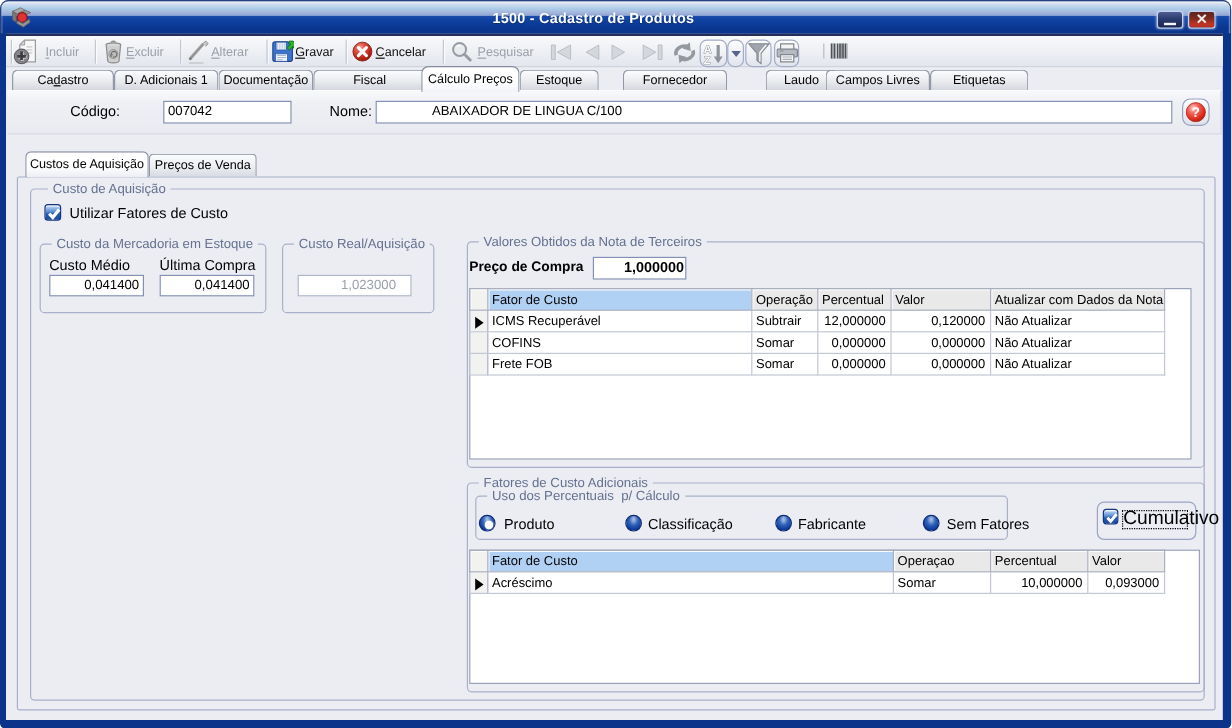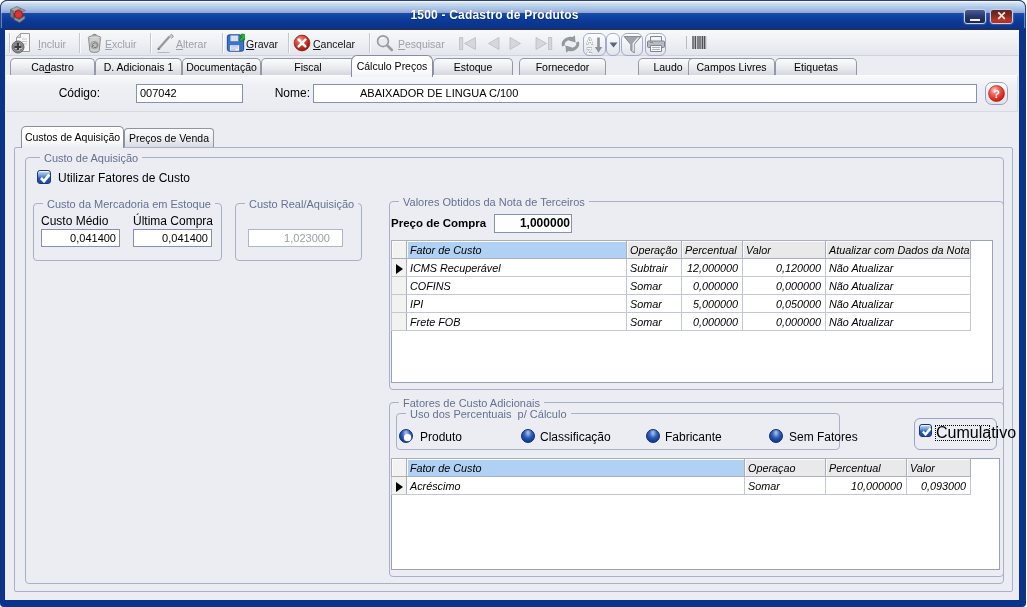--- a/index.html
+++ b/index.html
@@ -20,21 +20,21 @@
 .tabon{top:55px;height:22px;background:linear-gradient(180deg,#ffffff 55%,#f6f7fa 85%,#f0f2f6 100%);border:1px solid #868da0;border-bottom:none;border-radius:6px 6px 0 0;line-height:21px;z-index:5;}
 #pane1{left:6px;top:75px;width:1012px;height:37px;background:linear-gradient(180deg,#f7f9fb 0%,#eef0f4 28%,#e9ebf0 100%);border-top:1px solid #fbfcfe;border-bottom:1px solid #d7dae2;border-right:1px solid #d7dae2;}
 .lbl{font-size:12px;color:#000;white-space:nowrap;}
 .field{background:#fff;border:1px solid #8491B4;font-size:11px;color:#000;line-height:17px;padding:0 3px;white-space:nowrap;}
 .fr{text-align:right;}
 .glab{font-size:11px;color:#64718F;background:#EBEDF3;padding:0 4px;white-space:nowrap;z-index:2;}
 .grp{border:1px solid #A9B1C9;border-radius:4px;}
 .itab{font-size:10.5px;text-align:center;}
 u{text-decoration:underline;}
 table.g{border-collapse:collapse;table-layout:fixed;font-size:10.8px;}
-table.g td{border:1px solid #C2C7D3;height:18px;padding:0 0 0 3px;white-space:nowrap;overflow:hidden;background:#fff;color:#000;font-style:italic;}
+table.g td{border:1px solid #C2C7D3;height:18px;padding:0 0 0 3px;white-space:nowrap;overflow:hidden;background:#fff;color:#000;}
 table.g td.h{background:#E9E9E9;border:1px solid #AAAFBE;box-shadow:inset 1px 1px 0 #fbfbfb;}
 table.g td.hb{background:#B0D1F3;}
 table.g td.ind{background:#F2F2F0;padding:0;border-right:1px solid #A9AFC2;}
 table.g td.num{text-align:right;padding:0 4px 0 0;}
 .tblbox{background:#fff;border:1px solid #9AA2B8;}
 .chk{width:14px;height:14px;border-radius:3px;border:1px solid #16357E;background:linear-gradient(180deg,#dce9f7 0%,#9dbfe8 18%,#5b8dd2 45%,#2257ae 62%,#1c4da6 100%);box-shadow:inset 0 1px 0 rgba(255,255,255,.75);}
 .chk svg{position:absolute;left:1px;top:1px;}
 .rad{width:14px;height:14px;border-radius:50%;background:radial-gradient(ellipse at 50% 20%,rgba(255,255,255,.5) 0%,rgba(255,255,255,0) 40%),radial-gradient(circle at 50% 30%,#5f8cd0 0%,#2e5fb8 40%,#123f9c 70%,#0d3184 100%);border:1px solid #0d2c74;}
 .radon{width:14px;height:14px;border-radius:50%;background:radial-gradient(ellipse at 50% 20%,rgba(255,255,255,.5) 0%,rgba(255,255,255,0) 40%),radial-gradient(circle at 50% 30%,#5f8cd0 0%,#2e5fb8 40%,#123f9c 70%,#0d3184 100%);border:1px solid #0d2c74;}
 .radon .w{position:absolute;left:3.5px;top:3.5px;width:7px;height:7px;border-radius:50%;background:#fff;box-shadow:0 0 1.5px rgba(255,255,255,.9);}
@@ -164,21 +164,21 @@
 <svg class="a" style="left:685px;top:36px" width="22" height="13" viewBox="0 0 22 13">
   <path d="M1.5,0 v13" stroke="#b8bcc2" stroke-width="1"></path>
   <path d="M8,0 v13 M10.5,0 v13 M13,0 v13 M15,0 v13 M17.5,0 v13 M19.5,0 v13" stroke="#4e5256" stroke-width="1.4"></path>
   <path d="M9.3,0 v13 M16.2,0 v13 M20.8,0 v13" stroke="#7e8288" stroke-width=".7"></path>
 </svg>
 <div class="a tab" style="left:10px;width:85px;">Ca<u>d</u>astro</div>
 <div class="a tab" style="left:95px;width:87px;">D. Adicionais 1</div>
 <div class="a tab" style="left:182px;width:79px;">Documentação</div>
 <div class="a tab" style="left:261px;width:94px;">Fiscal</div>
 <div class="a tab tabon" style="left:351px;width:82px;">Cálculo Preços</div>
-<div class="a tab" style="left:433px;width:80px;">Estoque</div>
+<div class="a tab" style="left:433px;width:66px;">Estoque</div>
 <div class="a tab" style="left:519px;width:87px;">Fornecedor</div>
 <div class="a tab" style="left:638px;width:60px;">Laudo</div>
 <div class="a tab" style="left:688px;width:87px;">Campos Livres</div>
 <div class="a tab" style="left:775px;width:82px;">Etiquetas</div>
 <div class="a" id="pane1"></div>
 <div class="a lbl" style="left:40px;top:86px;width:60px;text-align:right;">Código:</div>
 <div class="a field" style="left:136px;top:84px;width:107px;height:19px;">007042</div>
 <div class="a lbl" style="left:250px;top:86px;width:60px;text-align:right;">Nome:</div>
 <div class="a field" style="left:313px;top:84px;width:664px;height:19px;padding-left:46px;">ABAIXADOR DE LINGUA C/100</div>
 <div class="a" style="left:985px;top:82px;width:23px;height:23px;border-radius:7px;border:1px solid #99A1C2;background:linear-gradient(180deg,#ffffff 0%,#eef0f5 50%,#dde1e9 100%);"></div>
@@ -251,28 +251,20 @@
           <td class="num">12,000000</td>
           <td class="num">0,120000</td>
           <td>Não Atualizar</td>
         </tr>
 <tr>
           <td class="ind"></td>
           <td>COFINS</td>
           <td>Somar</td>
           <td class="num">0,000000</td>
           <td class="num">0,000000</td>
-          <td>Não Atualizar</td>
-        </tr>
-<tr>
-          <td class="ind"></td>
-          <td>IPI</td>
-          <td>Somar</td>
-          <td class="num">5,000000</td>
-          <td class="num">0,050000</td>
           <td>Não Atualizar</td>
         </tr>
 <tr>
           <td class="ind"></td>
           <td>Frete FOB</td>
           <td>Somar</td>
           <td class="num">0,000000</td>
           <td class="num">0,000000</td>
           <td>Não Atualizar</td>
         </tr>

